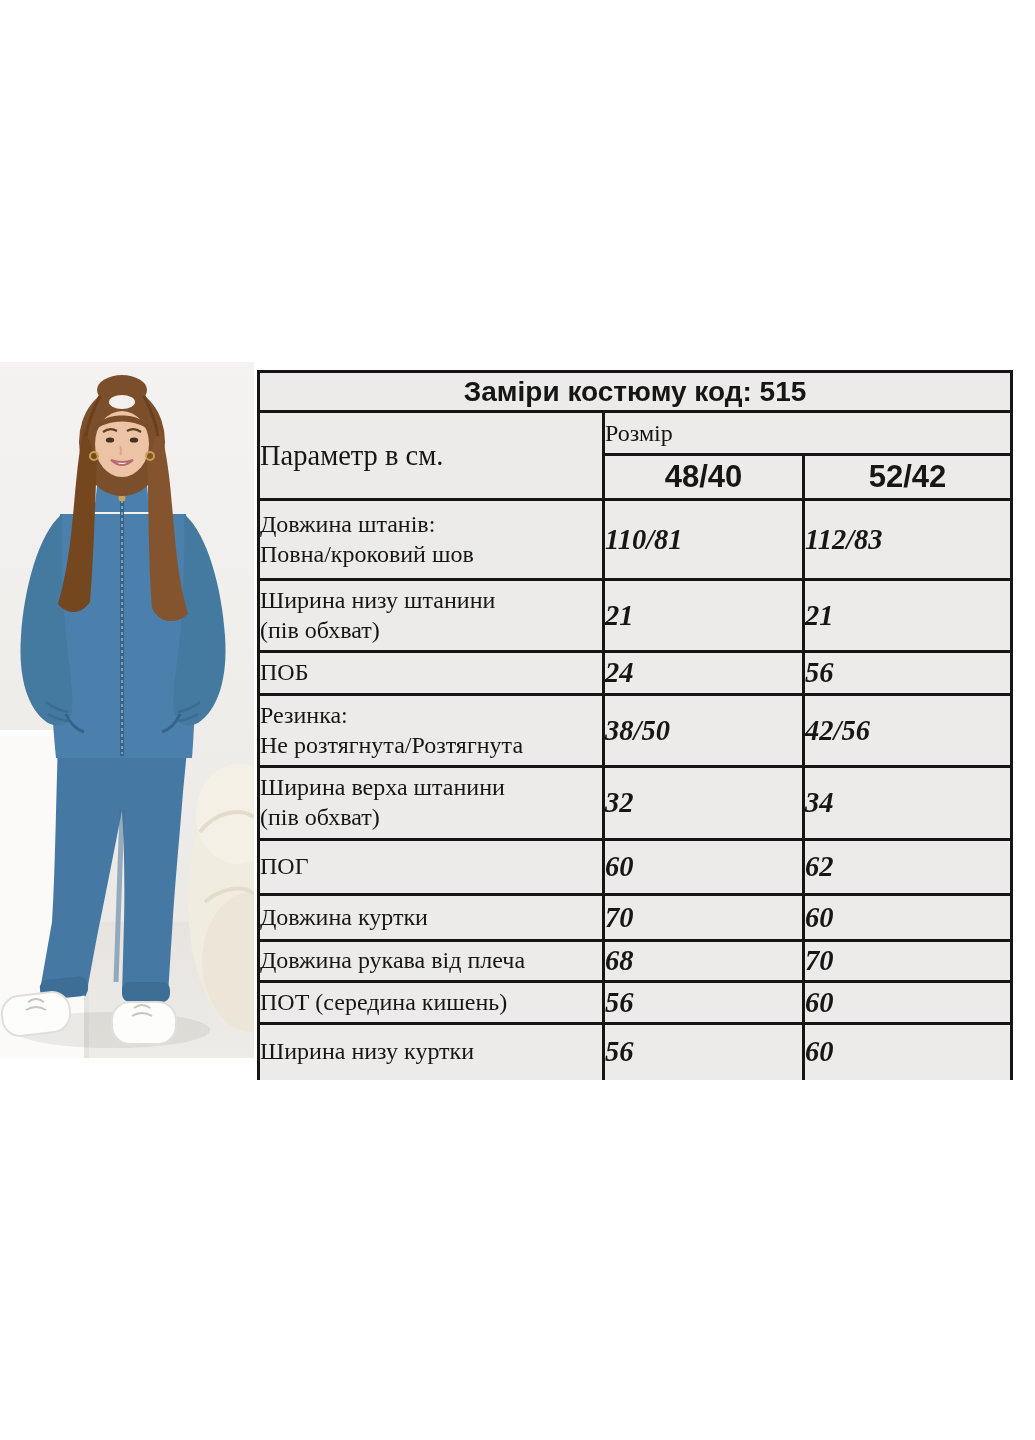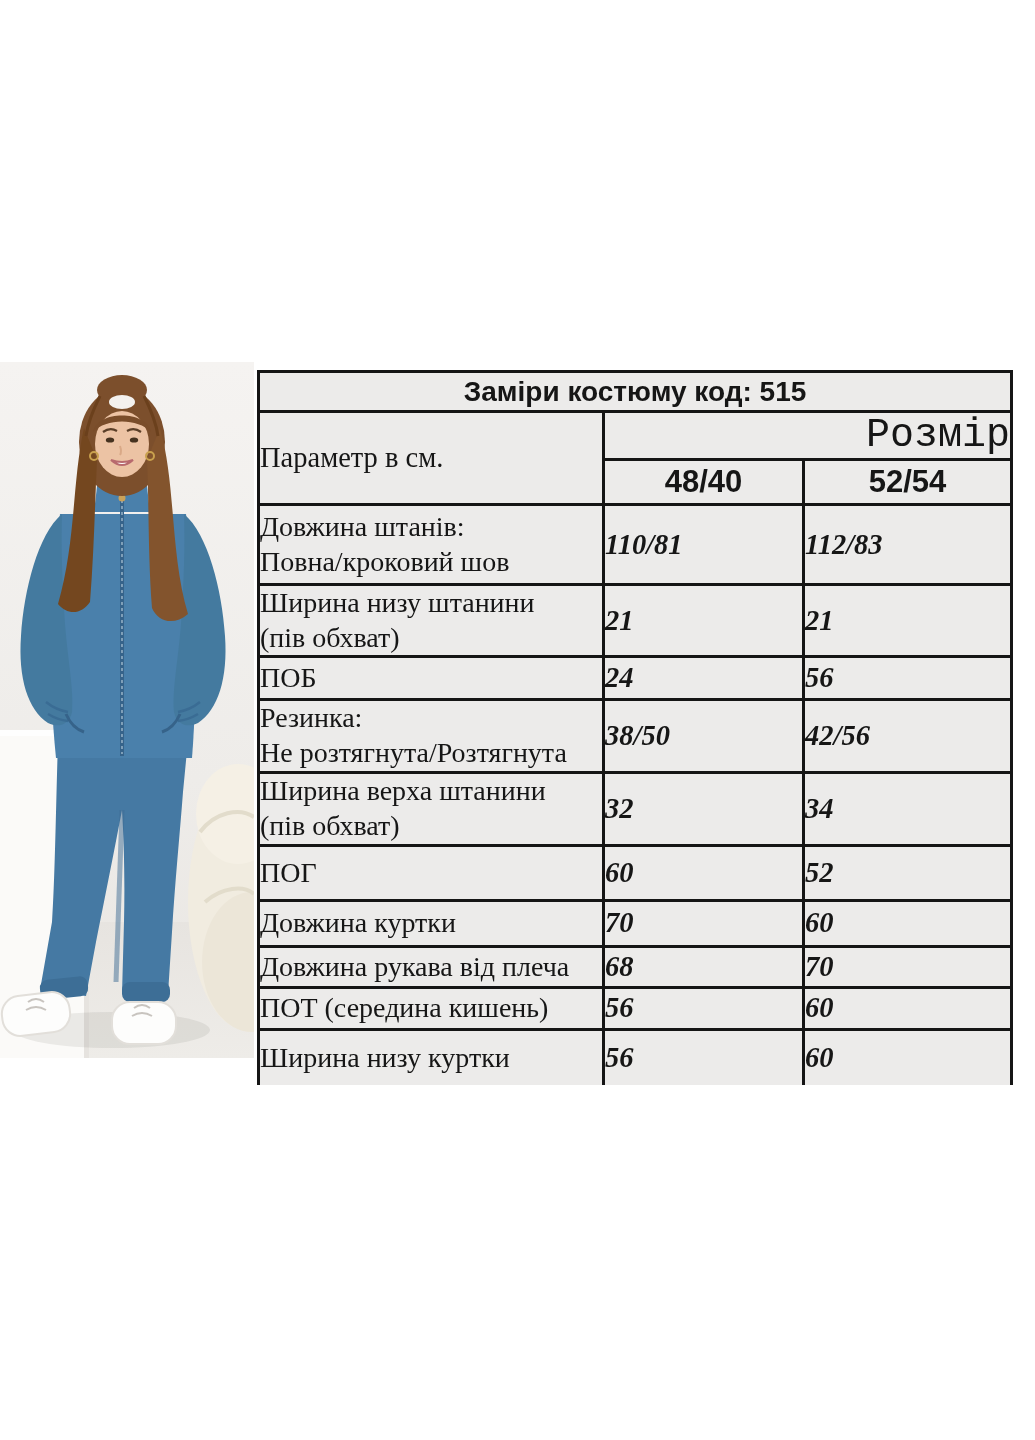--- a/index.html
+++ b/index.html
@@ -33,34 +33,34 @@
     padding:0;
   }
   .size-table tr:last-child td { border-bottom:none; }
 
   .title-cell {
     font-family:"Liberation Sans", sans-serif;
     font-weight:700; font-size:28px;
     text-align:center; vertical-align:middle;
   }
   .size-header-cell {
-    font-family:Liberation Mono, monospace;
-    font-weight:400; font-size:40px;
-    text-align:right; vertical-align:middle;
+    font-family:Liberation Serif, serif;
+    font-weight:400; font-size:24px;
+    text-align:left; vertical-align:middle;
   }
   .size-col-cell {
     font-family:"Liberation Sans", sans-serif;
     font-weight:700; font-size:31px;
     text-align:center; vertical-align:middle;
   }
   .param-header-cell {
     font-size:28.5px; padding:2px 4px 2px 9px; vertical-align:middle;
   }
   .param-cell {
-    font-size:28px; line-height:1.24;
+    font-size:24px; line-height:1.24;
     padding:2px 4px 2px 9px; vertical-align:middle;margin-top:16px;
   }
   .param-cell span { display:block; }
   .param-cell span:empty { display:none; }
   .value-cell {
     font-family:"Liberation Serif", serif;
     font-style:italic; font-weight:700;
     font-size:28.5px; vertical-align:middle;
   }
 </style>
@@ -173,21 +173,21 @@
     <tbody>
       <tr style="height:40px">
         <td colspan="3" class="title-cell">Заміри костюму код: 515</td>
       </tr>
       <tr style="height:43px">
         <td rowspan="2" class="param-header-cell">Параметр в см.</td>
         <td colspan="2" class="size-header-cell">Розмір</td>
       </tr>
       <tr style="height:45px">
         <td class="size-col-cell">48/40</td>
-        <td class="size-col-cell">52/54</td>
+        <td class="size-col-cell">52/42</td>
       </tr>
 
       <tr style="height:80px">
         <td class="param-cell">
             <span>Довжина штанів:</span>
             <span>Повна/кроковий шов</span>
           </td>
         <td class="value-cell">110/81</td>
         <td class="value-cell">112/83</td>
       </tr>
@@ -220,21 +220,21 @@
             <span>(пів обхват)</span>
           </td>
         <td class="value-cell">32</td>
         <td class="value-cell">34</td>
       </tr>
       <tr style="height:55px">
         <td class="param-cell">
             <span>ПОГ</span>
           </td>
         <td class="value-cell">60</td>
-        <td class="value-cell">52</td>
+        <td class="value-cell">62</td>
       </tr>
       <tr style="height:46px">
         <td class="param-cell">
             <span>Довжина куртки</span>
           </td>
         <td class="value-cell">70</td>
         <td class="value-cell">60</td>
       </tr>
       <tr style="height:41px">
         <td class="param-cell">

